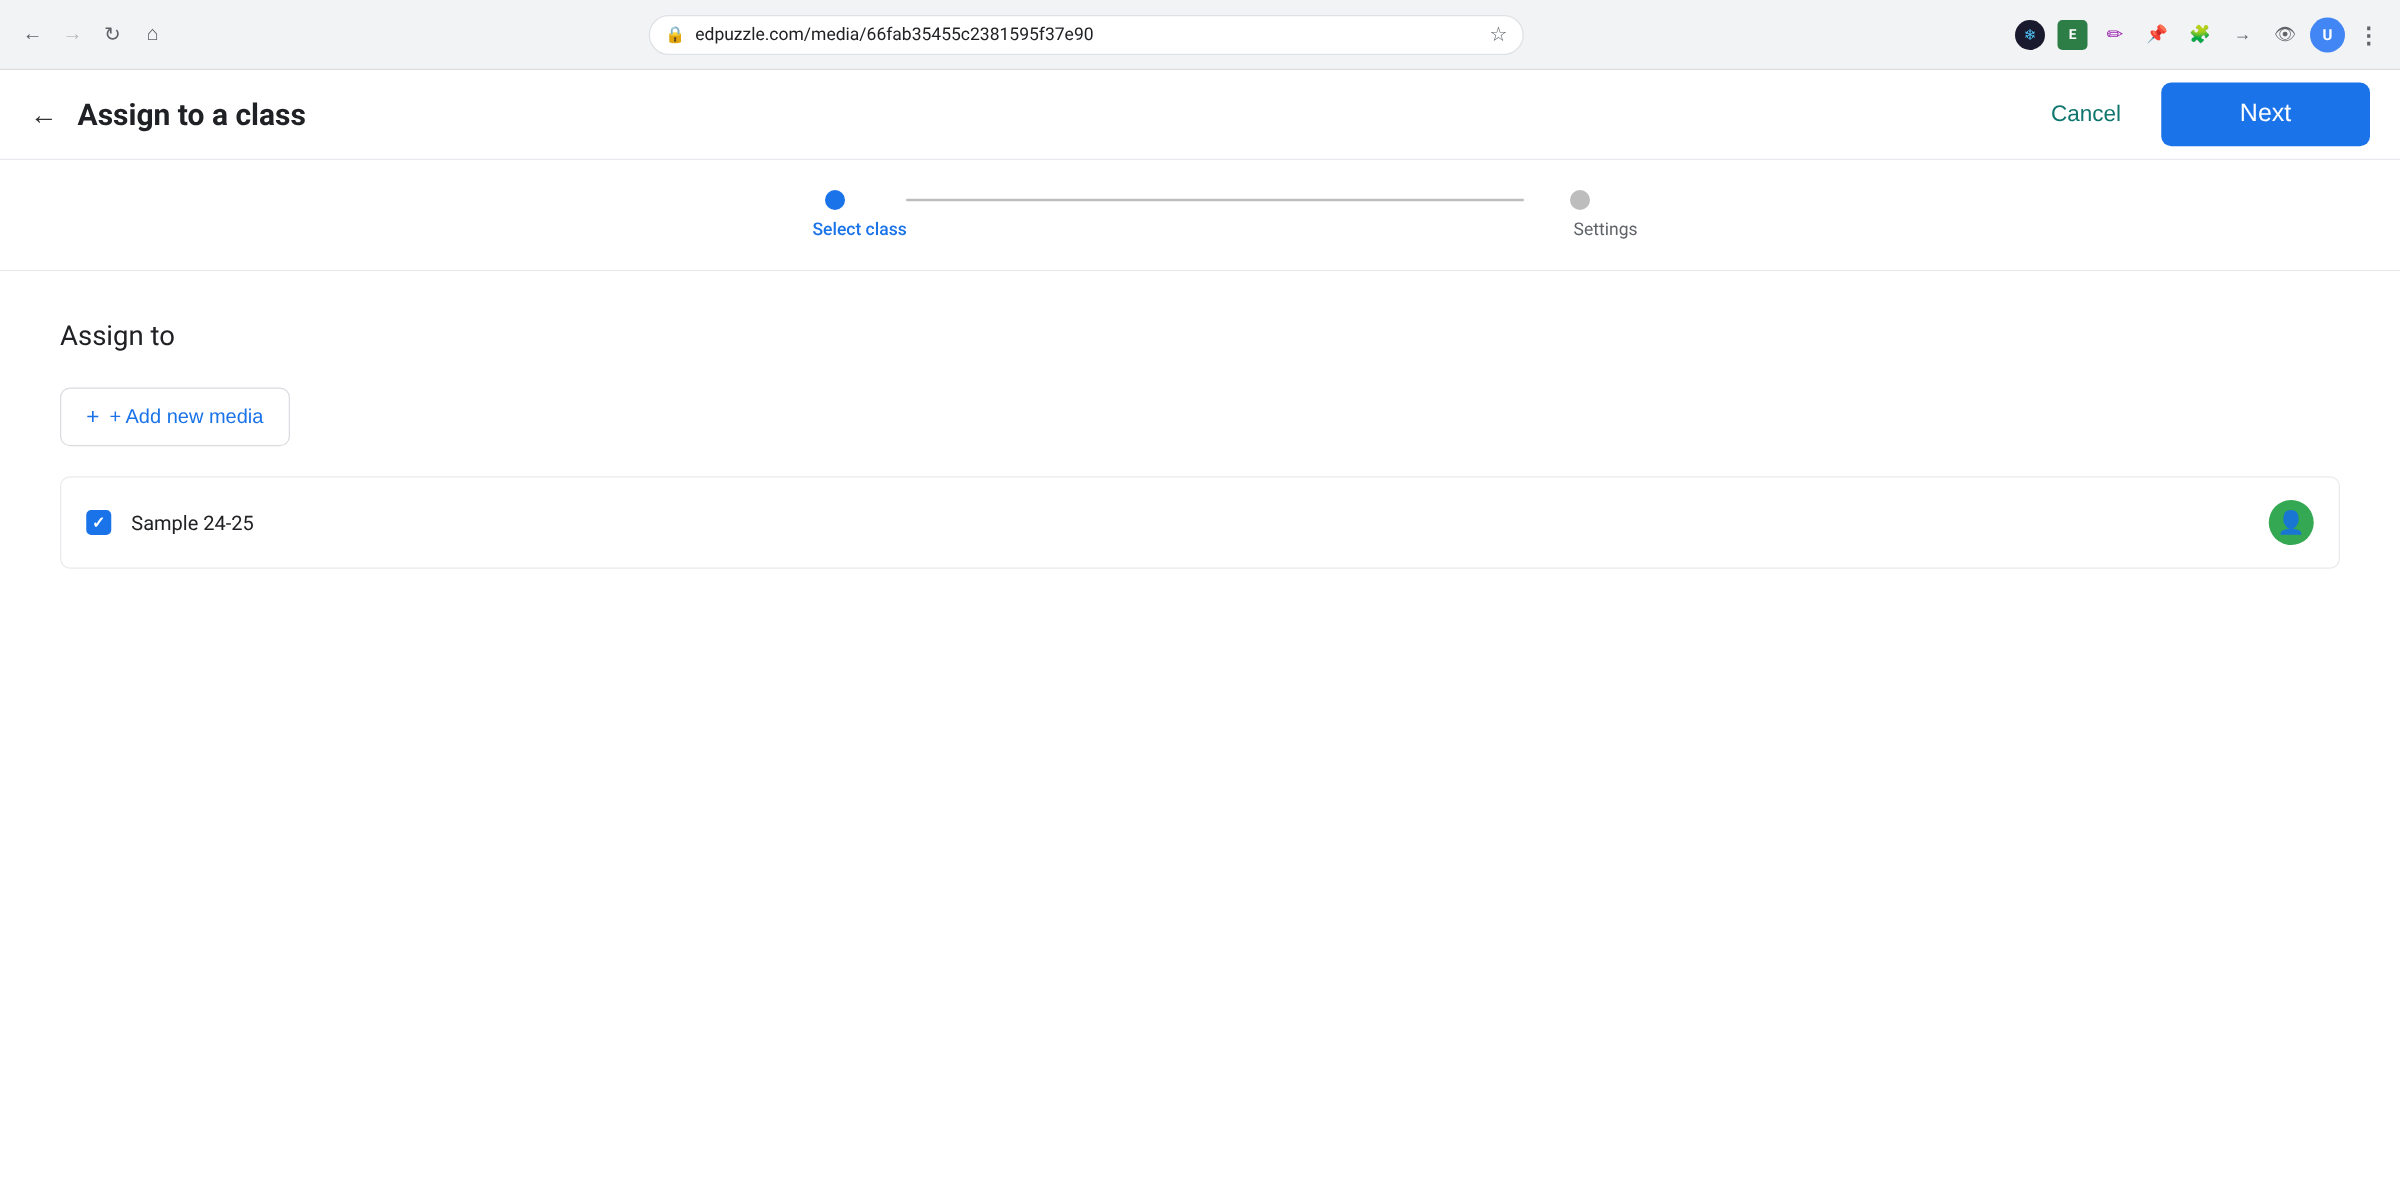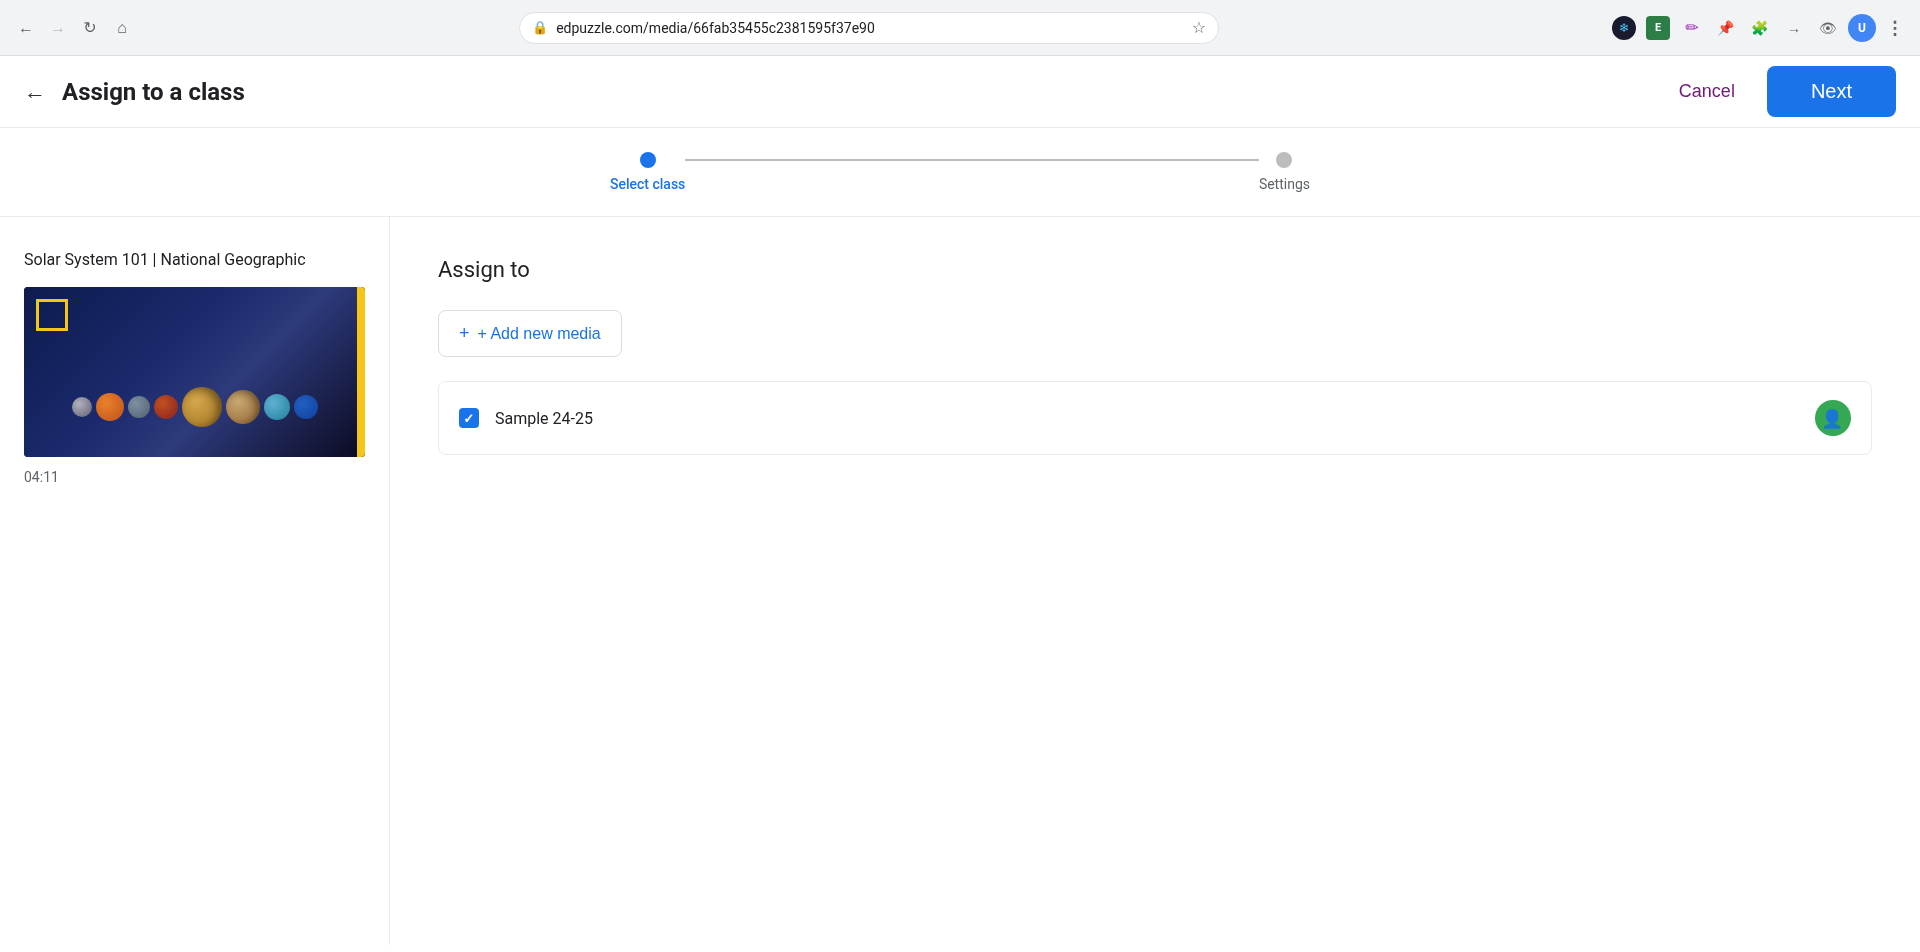--- a/index.html
+++ b/index.html
@@ -51,25 +51,25 @@
       display: flex; align-items: center; justify-content: space-between;
       padding: 0 24px; height: 72px; border-bottom: 1px solid #e8eaed;
       background: #fff;
     }
     .header-left { display: flex; align-items: center; gap: 16px; }
     .back-btn { background: none; border: none; cursor: pointer; color: #333; font-size: 22px; display: flex; align-items: center; }
     .page-title { font-size: 24px; font-weight: 700; color: #202124; }
     .header-right { display: flex; align-items: center; gap: 16px; }
     .cancel-btn {
       background: none; border: none; cursor: pointer;
-      font-size: 18px; color: #701a75; padding: 8px 16px;
+      font-size: 18px; color: #0f766e; padding: 8px 16px;
     }
     .next-btn {
       background: #1a73e8; color: white; border: none; border-radius: 8px;
-      padding: 14px 44px; font-size: 20px; font-weight: 500; cursor: pointer;
+      padding: 14px 63px; font-size: 20px; font-weight: 500; cursor: pointer;
     }
 
     
     .stepper-section {
       display: flex; justify-content: center; align-items: center;
       padding: 24px 0; background: #fff;
       border-bottom: 1px solid #e8eaed;
     }
     .stepper {
       display: flex; align-items: center; gap: 0;
@@ -79,21 +79,21 @@
       display: flex; flex-direction: column; align-items: center; gap: 8px;
     }
     .step-dot {
       width: 16px; height: 16px; border-radius: 50%;
     }
     .step-dot.active { background: #1a73e8; }
     .step-dot.inactive { background: #bdbdbd; }
     .step-line {
       flex: 1; height: 2px; background: #bdbdbd; margin-bottom: 24px;
     }
-    .step-label { font-size: 14px; }
+    .step-label { font-size: 14px; margin-left: 40px; }
     .step-label.active { color: #1a73e8; font-weight: 500; }
     .step-label.inactive { color: #5f6368; }
 
     
     .main-layout {
       display: flex;
       height: calc(952px - 56px - 72px - 96px);
       background: #f8f9fa;
     }
 
@@ -228,45 +228,20 @@
     <div class="step-line"></div>
     <div class="step">
       <div class="step-dot inactive"></div>
       <span class="step-label inactive">Settings</span>
     </div>
   </div>
 </div>
 
 <div class="main-layout">
 
-  <div class="video-sidebar">
-    <p class="video-title">Solar System 101 | National Geographic</p>
-
-    <div class="video-thumbnail">
-      <div class="thumbnail-inner">
-
-        <div class="ng-logo"></div>
-
-        <div class="planets-row">
-          <div class="planet" style="width:20px;height:20px;background:radial-gradient(circle at 35% 35%, #b0b0c0, #606070);"></div>
-          <div class="planet" style="width:28px;height:28px;background:radial-gradient(circle at 35% 35%, #e8822a, #c0501a);"></div>
-          <div class="planet" style="width:22px;height:22px;background:radial-gradient(circle at 35% 35%, #8090a0, #506070);"></div>
-          <div class="planet" style="width:24px;height:24px;background:radial-gradient(circle at 35% 35%, #c05020, #8a2020);"></div>
-          <div class="planet" style="width:40px;height:40px;background:radial-gradient(circle at 35% 35%, #d4a84b, #a07020);box-shadow: inset -4px 2px 8px rgba(0,0,0,0.4);"></div>
-          <div class="planet" style="width:34px;height:34px;background:radial-gradient(circle at 35% 35%, #c8a870, #906030);box-shadow: inset -4px 2px 6px rgba(0,0,0,0.3);"></div>
-          <div class="planet" style="width:26px;height:26px;background:radial-gradient(circle at 35% 35%, #60b0d0, #2080a0);"></div>
-          <div class="planet" style="width:24px;height:24px;background:radial-gradient(circle at 35% 35%, #2060c0, #1040a0);"></div>
-        </div>
-
-        <div class="yellow-stripe"></div>
-      </div>
-    </div>
-
-    <p class="video-duration">04:11</p>
-  </div>
 
   <div class="content-area">
     <h2 class="assign-to-title">Assign to</h2>
 
     <button class="add-class-btn">
       <span class="plus">+</span>
       <span>+ Add new media</span>
     </button>
 
     <div class="class-list">

